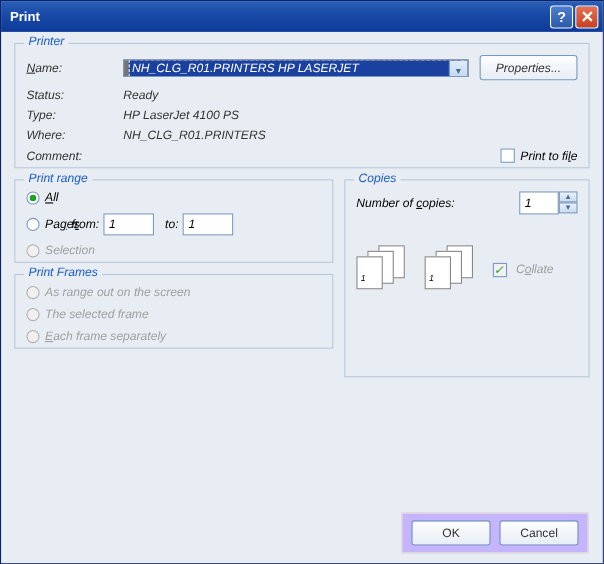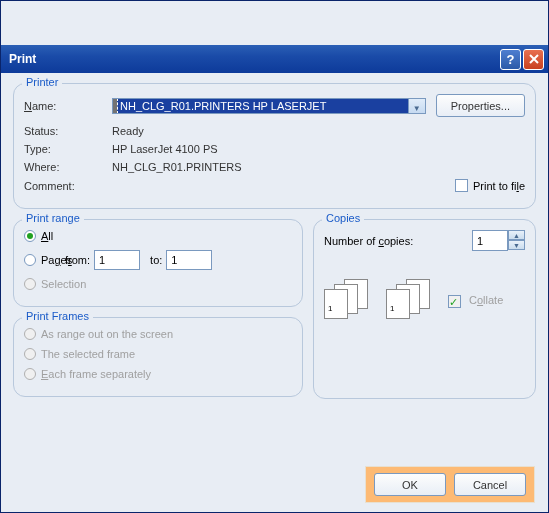--- a/index.html
+++ b/index.html
@@ -1,27 +1,27 @@
 <!DOCTYPE html>
 <html><head>
 <meta charset="utf-8">
 <style>
 * { box-sizing: border-box; font-family: Tahoma, Arial, sans-serif; font-size: 11px; }
 body { margin: 0; background: #5b7a9c; width: 549px; height: 513px; overflow: hidden; }
 
 .window { width: 549px; height: 513px; background: #e8edf4; border: 1px solid #0a246a; }
 
-.titlebar { height: 28px; background: linear-gradient(to bottom, #2b5fb5 0%, #1a4ba8 40%, #0d3a9a 100%); display: flex; align-items: center; padding: 0 4px 0 8px; margin-top: 44px; }
+.titlebar { height: 28px; background: linear-gradient(to bottom, #2b5fb5 0%, #1a4ba8 40%, #0d3a9a 100%); display: flex; align-items: center; padding: 0 4px 0 8px; }
 .titlebar-text { color: #fff; font-weight: bold; font-size: 12px; flex: 1; }
 .titlebar-btn { width: 21px; height: 21px; margin-left: 2px; border: 1px solid #fff; border-radius: 3px; background: linear-gradient(to bottom, #4e7ed0, #2c5aa8); color: #fff; display: flex; align-items: center; justify-content: center; font-weight: bold; font-size: 13px; cursor: pointer; }
 .titlebar-close { background: linear-gradient(to bottom, #e87050, #c84020); }
 
 .body { padding: 10px 12px 0 12px; }
 
-.groupbox { border: 1px solid #b8c8dc; border-radius: 12px; margin-bottom: 10px; padding: 10px 10px 16px 10px; position: relative; }
+.groupbox { border: 1px solid #b8c8dc; border-radius: 0; margin-bottom: 10px; padding: 10px 10px 4px 10px; position: relative; font-style: italic; }
 .groupbox-legend { position: absolute; top: -8px; left: 8px; background: #e8edf4; padding: 0 4px; color: #1a5bc8; }
 
 .row { display: flex; align-items: center; margin-bottom: 8px; }
 .label { width: 88px; color: #333; }
 .label u { text-decoration: underline; }
 .value { color: #333; }
 
 .dropdown { flex: 1; height: 16px; border: 1px solid #7a99bf; background: #737373; color: #fff; padding: 0 4px; position: relative; margin-right: 10px; display: flex; align-items: center; overflow: hidden; }
 .dropdown-text { flex: 1; background: #1a40a0; border: 1px dashed #fff; padding: 1px 2px; white-space: nowrap; }
 .dropdown-arrow { width: 17px; height: 19px; background: linear-gradient(to bottom, #e0ecf9, #bdd4ee); border-left: 1px solid #7a99bf; display: flex; align-items: center; justify-content: center; position: absolute; right: 0; top: 0; bottom: 0; color: #4a6a90; font-size: 8px; }
@@ -49,21 +49,21 @@
 .spinner-btns { display: flex; flex-direction: column; }
 .spinner-btn { width: 17px; height: 10px; border: 1px solid #7a99bf; background: linear-gradient(to bottom,#e8f0fa,#cadcee); font-size: 7px; color: #4a6a90; display: flex; align-items: center; justify-content: center; cursor: pointer; }
 
 .collate-pages { display: flex; align-items: center; gap: 12px; }
 .page-stack { position: relative; width: 50px; height: 44px; }
 .page { position: absolute; width: 24px; height: 30px; border: 1px solid #888; background: #fff; font-size: 8px; padding: 14px 0 0 3px; }
 .p1 { left: 0; top: 10px; z-index: 3; }
 .p2 { left: 10px; top: 5px; z-index: 2; }
 .p3 { left: 20px; top: 0; z-index: 1; }
 
-.button-row { position: absolute; right: 14px; bottom: 10px; display: flex; gap: 8px; background: #fdba74; padding: 6px 8px; border: 1px solid #e8e0d0; }
+.button-row { position: absolute; right: 14px; bottom: 10px; display: flex; gap: 8px; background: #c4b5fd; padding: 6px 8px; border: 1px solid #e8e0d0; }
 .button-row .btn { min-width: 72px; }
 
 .printer-group .row.info { margin-bottom: 6px; }
 </style>
 </head>
 <body>
 
 <div class="window">
   <div class="titlebar">
     <span class="titlebar-text">Print</span>

